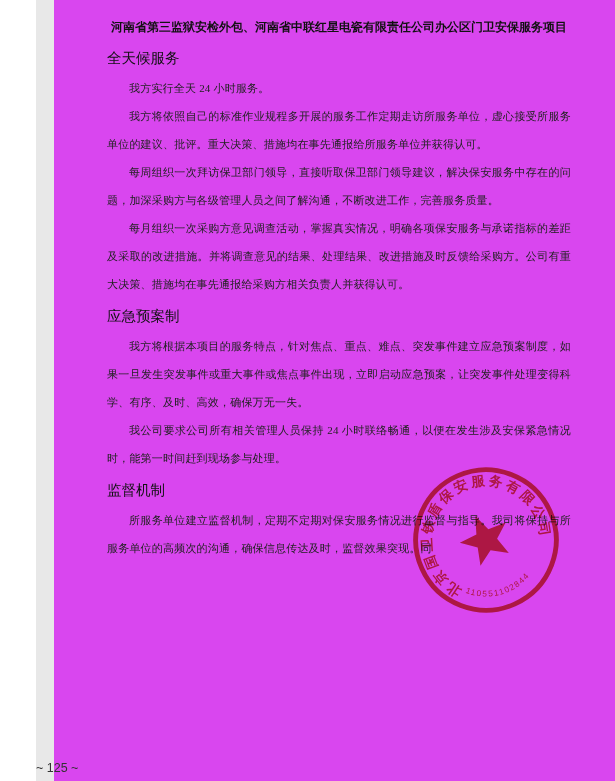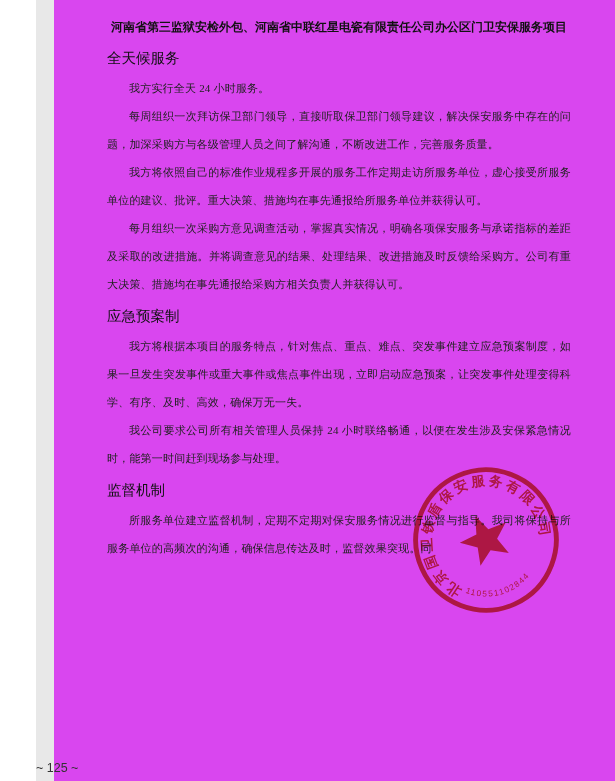--- a/index.html
+++ b/index.html
@@ -66,22 +66,22 @@
 
   <div class="edge-strip"></div>
 
   <div class="content">
 
     <p class="doc-header">河南省第三监狱安检外包、河南省中联红星电瓷有限责任公司办公区门卫安保服务项目</p>
 
     <h2 class="section-heading">全天候服务</h2>
     <p class="body-para">我方实行全天 24 小时服务。</p>
 
+    <p class="body-para">我方将依照自己的标准作业规程多开展的服务工作定期走访所服务单位，虚心接受所服务单位的建议、批评。重大决策、措施均在事先通报给所服务单位并获得认可。</p>
     <p class="body-para">每周组织一次拜访保卫部门领导，直接听取保卫部门领导建议，解决保安服务中存在的问题，加深采购方与各级管理人员之间了解沟通，不断改进工作，完善服务质量。</p>
-    <p class="body-para">我方将依照自己的标准作业规程多开展的服务工作定期走访所服务单位，虚心接受所服务单位的建议、批评。重大决策、措施均在事先通报给所服务单位并获得认可。</p>
     <p class="body-para">每月组织一次采购方意见调查活动，掌握真实情况，明确各项保安服务与承诺指标的差距及采取的改进措施。并将调查意见的结果、处理结果、改进措施及时反馈给采购方。公司有重大决策、措施均在事先通报给采购方相关负责人并获得认可。</p>
 
     <h2 class="section-heading">应急预案制</h2>
     <p class="body-para">我方将根据本项目的服务特点，针对焦点、重点、难点、突发事件建立应急预案制度，如果一旦发生突发事件或重大事件或焦点事件出现，立即启动应急预案，让突发事件处理变得科学、有序、及时、高效，确保万无一失。</p>
     <p class="body-para">我公司要求公司所有相关管理人员保持 24 小时联络畅通，以便在发生涉及安保紧急情况时，能第一时间赶到现场参与处理。</p>
 
     <h2 class="section-heading">监督机制</h2>
     <p class="body-para">所服务单位建立监督机制，定期不定期对保安服务情况进行监督与指导。我司将保持与所服务单位的高频次的沟通，确保信息传达及时，监督效果突现。同</p>
 
   </div>

